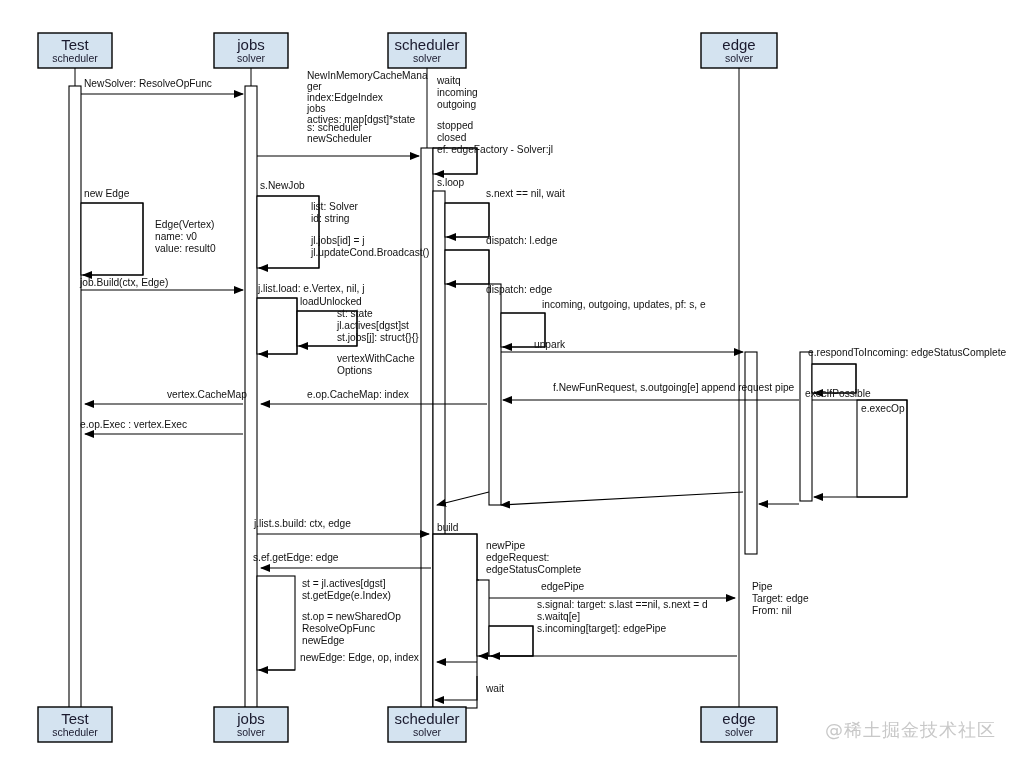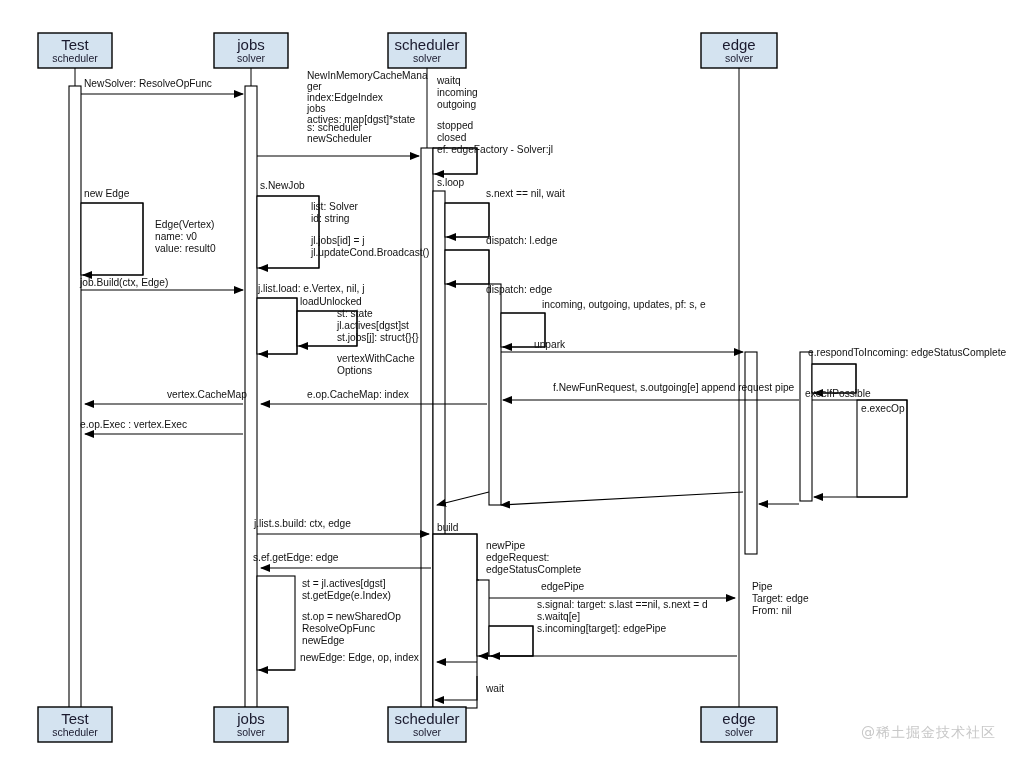--- a/index.html
+++ b/index.html
@@ -7,21 +7,21 @@
   #canvas{position:relative;width:1010px;height:760px;background:#fff;}
   svg{position:absolute;left:0;top:0;}
   .lifeline{stroke:#000;stroke-width:1;}
   .act{fill:#ffffff;stroke:#000000;stroke-width:1.1;}
   .msg{stroke:#000000;stroke-width:1.1;fill:none;}
   .hdrbox{fill:#d4e3f0;stroke:#000000;stroke-width:1.4;}
   .hdr-main{font-size:15px;fill:#1a1a2e;text-anchor:middle;}
   .hdr-sub{font-size:10.5px;fill:#1a1a2e;text-anchor:middle;}
   .lbl{font-size:10.2px;fill:#111;}
   .note{font-size:10.2px;fill:#111;}
-  .wm{position:absolute;right:14px;bottom:18px;font-size:14px;color:#c8c8c8;
+  .wm{position:absolute;right:14px;bottom:18px;font-size:18px;color:#c8c8c8;
       font-family:"DejaVu Sans",sans-serif;letter-spacing:1px;margin-left:38px;}
 </style>
 </head>
 <body>
 
 <div id="canvas">
 
 <svg width="1010" height="760">
   <defs>
     <marker id="ah" markerWidth="10" markerHeight="8" refX="9" refY="4" orient="auto" markerUnits="userSpaceOnUse">

